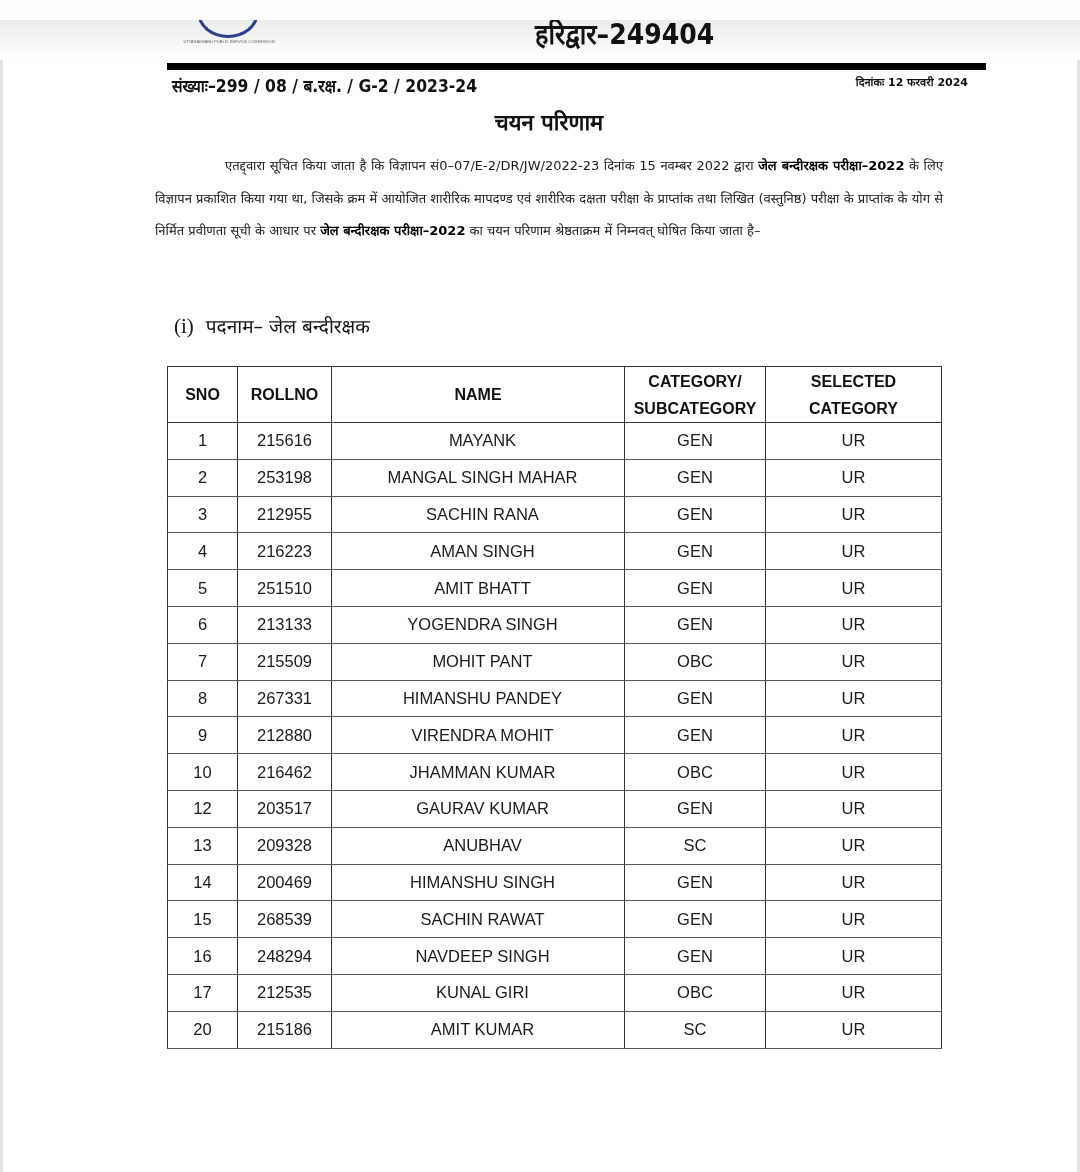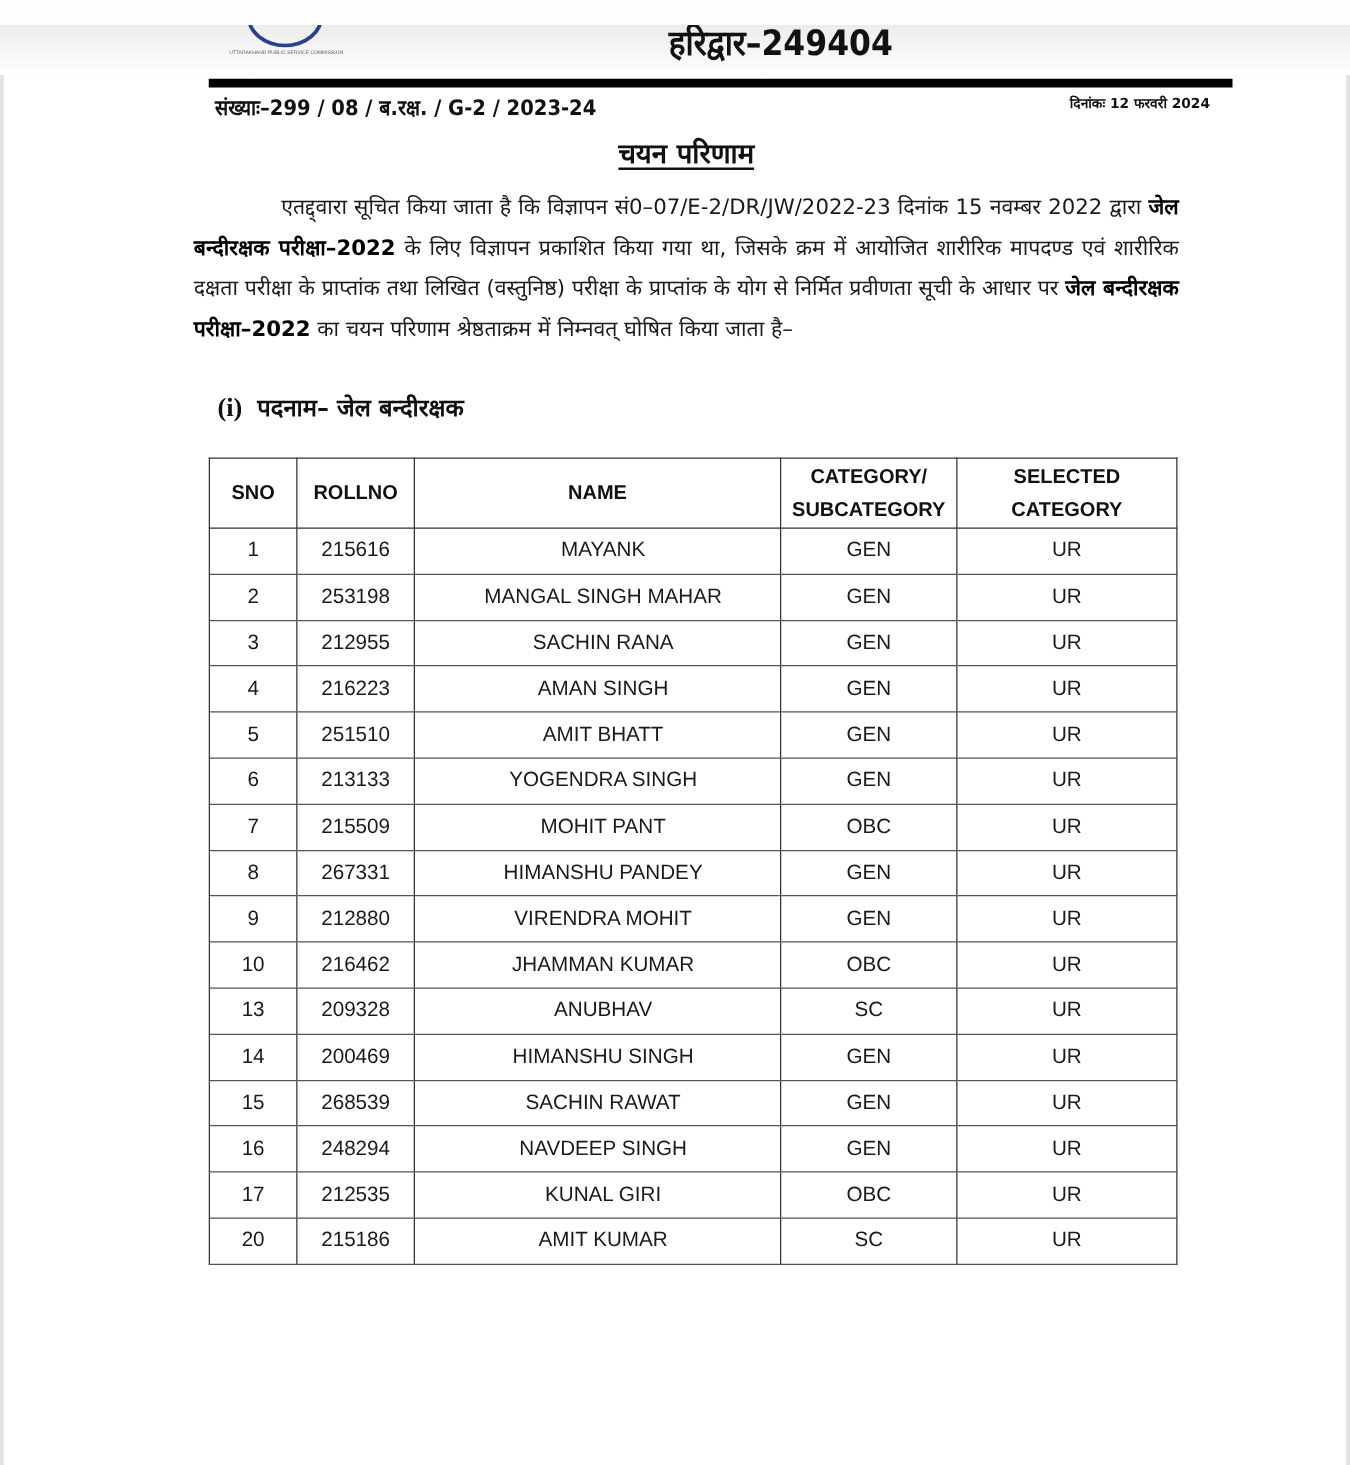--- a/index.html
+++ b/index.html
@@ -46,30 +46,30 @@
     font-family: "DejaVu Sans", sans-serif; transform: scaleX(0.92); transform-origin: left;
   }
   .date {
     position: absolute; right: 112px; top: 74px; font-size: 11px; font-weight: bold;
     font-family: "DejaVu Sans", sans-serif;
   }
   .title {
     position: absolute; left: 0; width: 1098px; text-align: center; top: 106px;
     font-size: 22px; font-weight: bold; font-family: "DejaVu Sans", sans-serif;
   }
-  .title span { text-decoration: underline; text-underline-offset: 4px; }
+  .title span { text-underline-offset: 4px; }
   .para {
     position: absolute; left: 155px; top: 150px; width: 788px;
-    font-size: 17px; line-height: 32.5px; font-family: "DejaVu Sans", sans-serif;
+    font-size: 13px; line-height: 32.5px; font-family: "DejaVu Sans", sans-serif;
     text-align: justify; text-align-last: left; color: #1a1a1a;
   }
   .para .indent { display: inline-block; width: 70px; }
   .para b { font-weight: bold; color: #000; }
   .post {
-    position: absolute; left: 174px; top: 313px; font-size: 19px; font-weight: bold;
+    position: absolute; left: 174px; top: 313px; font-size: 19px; font-weight: normal;
     font-family: "DejaVu Sans", sans-serif;
   }
   .post .num { font-family: "Liberation Serif", serif; font-size: 21px; margin-right: 12px; }
   table.results {
     position: absolute; left: 167px; top: 366px; width: 774px;
     border-collapse: collapse; table-layout: fixed;
     font-family: "Liberation Sans", "DejaVu Sans", sans-serif; font-size: 16.5px; color: #1a1a1a;
   }
   table.results col.c1 { width: 70px; }
   table.results col.c2 { width: 94px; }
@@ -193,20 +193,27 @@
         <td>UR</td>
       </tr>
       <tr class="row">
         <td>10</td>
         <td>216462</td>
         <td class="name">JHAMMAN KUMAR</td>
         <td>OBC</td>
         <td>UR</td>
       </tr>
       <tr class="row">
+        <td>12</td>
+        <td>203517</td>
+        <td class="name">GAURAV KUMAR</td>
+        <td>GEN</td>
+        <td>UR</td>
+      </tr>
+      <tr class="row">
         <td>13</td>
         <td>209328</td>
         <td class="name">ANUBHAV</td>
         <td>SC</td>
         <td>UR</td>
       </tr>
       <tr class="row">
         <td>14</td>
         <td>200469</td>
         <td class="name">HIMANSHU SINGH</td>

